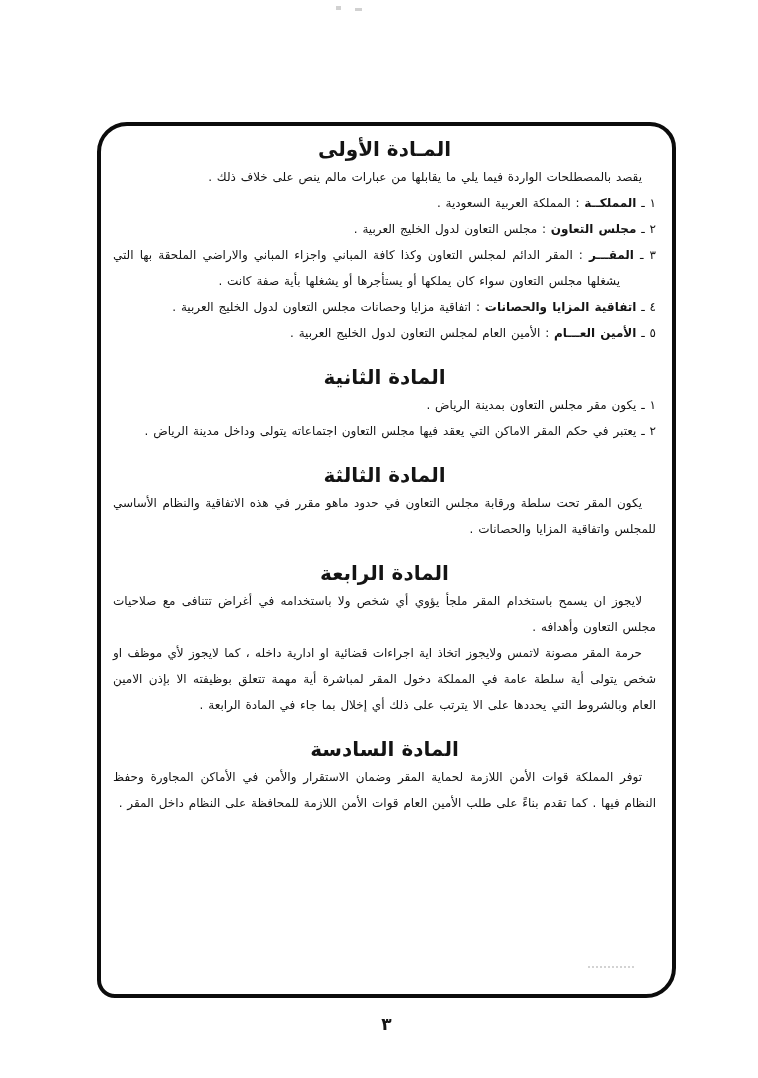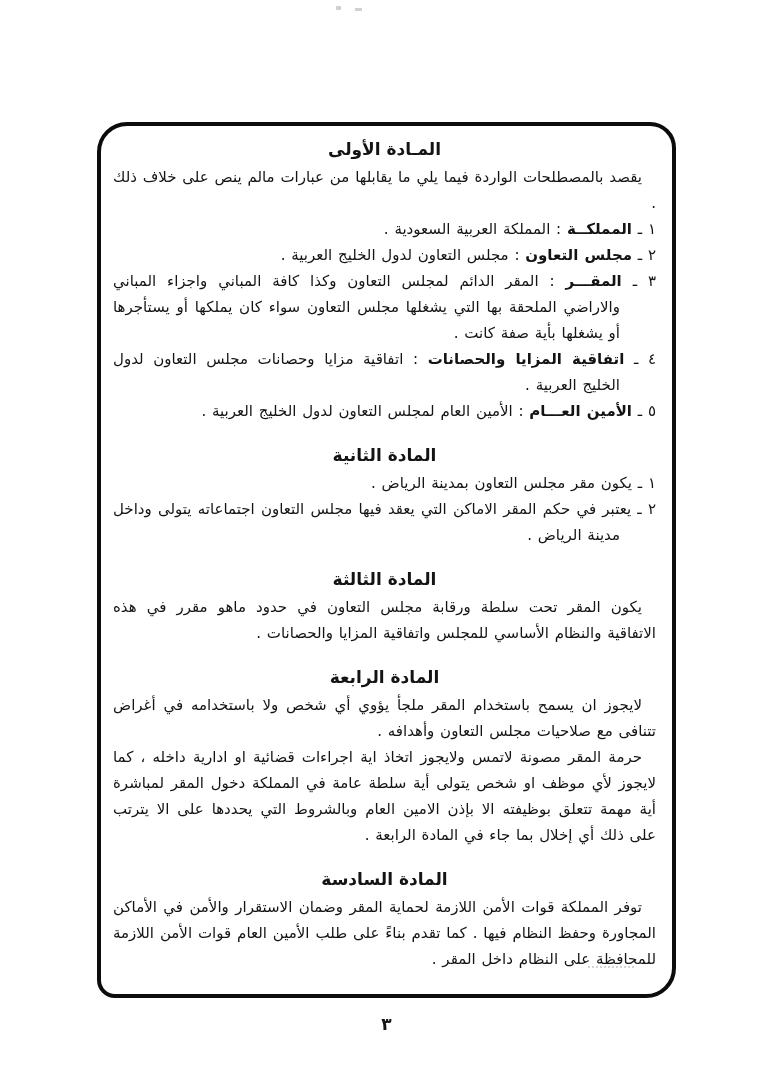--- a/index.html
+++ b/index.html
@@ -23,29 +23,29 @@
     width: 579px;
     height: 876px;
     box-sizing: border-box;
     border: 4px solid #0c0c0c;
     border-radius: 30px 26px 30px 18px;
     padding: 6px 16px 0 12px;
     direction: rtl;
   }
   .title {
     font-weight: bold;
-    font-size: 17px;
+    font-size: 20px;
     line-height: 22px;
     text-align: center;
     margin: 20px 0 4px 0;
   }
   .title.first { margin-top: 6px; }
   .frame p {
     margin: 0;
-    font-size: 15px;
+    font-size: 12px;
     line-height: 26px;
     text-align: justify;
     word-spacing: 1px;
   }
   .para { text-indent: 14px; }
   .item {
     padding-right: 36px;
     text-indent: -36px;
   }
   .term { font-weight: bold; margin-top: 8px; }

